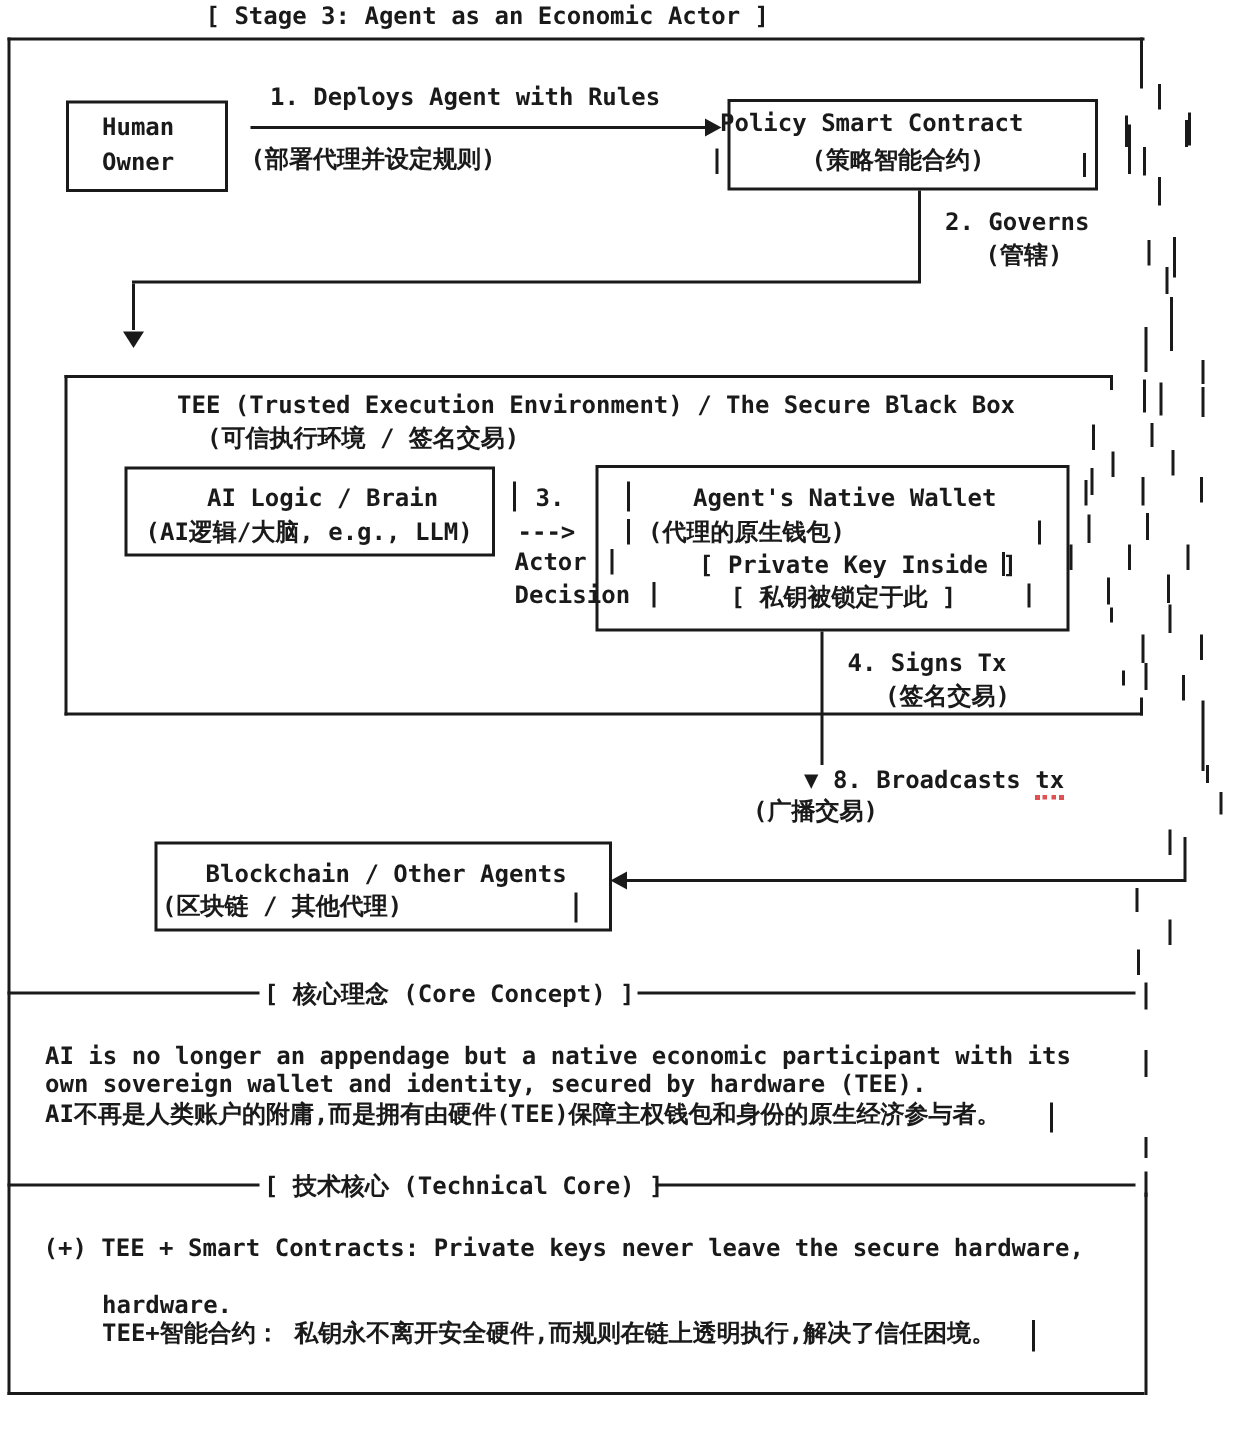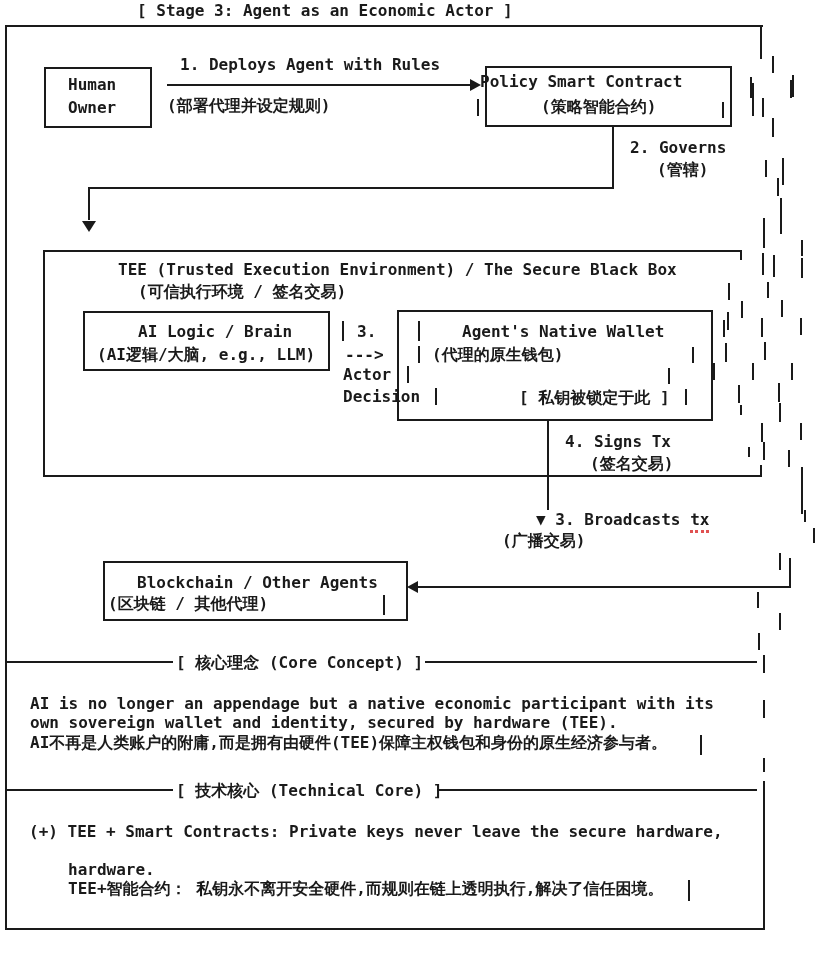--- a/index.html
+++ b/index.html
@@ -59,21 +59,21 @@
 
   .dec-num{left:357px; top:322px;}
   .dec-arrow{left:345px; top:345px;}
   .dec-w1{left:343px; top:365px;}
   .dec-w2{left:343px; top:387px;}
 
   .wallet-box{left:397px; top:310px; width:316px; height:111px;}
   .wallet-l1{left:462px; top:322px;}
   .wallet-l2{left:432px; top:345px;}
   .wallet-l3{left:466px; top:367px;}
-  .wallet-l4{left:487px; top:388px;margin-left:32px;}
+  .wallet-l4{left:487px; top:388px;}
 
   .signs-line{left:547px; top:421px; height:89px;}
   .signs-label-en{left:565px; top:432px;}
   .signs-label-cn{left:590px; top:454px;}
 
   .broadcast-label{left:536px; top:510px;}
   .broadcast-cn{left:502px; top:531px;}
 
   .bc-feed{left:789px; top:558px; height:30px;}
   .bc-line{left:417px; top:586px; width:373px;}
@@ -138,27 +138,28 @@
   <div class="txt ai-l2">(AI逻辑/大脑, e.g., LLM)</div>
 
   <div class="txt dec-num">3.</div>
   <div class="txt dec-arrow">---&gt;</div>
   <div class="txt dec-w1">Actor</div>
   <div class="txt dec-w2">Decision</div>
 
   <div class="box wallet-box"></div>
   <div class="txt wallet-l1">Agent's Native Wallet</div>
   <div class="txt wallet-l2">(代理的原生钱包)</div>
+  <div class="txt wallet-l3">[ Private Key Inside ]</div>
   <div class="txt wallet-l4">[ 私钥被锁定于此 ]</div>
 
   <div class="vline signs-line"></div>
   <div class="txt signs-label-en">4. Signs Tx</div>
   <div class="txt signs-label-cn">(签名交易)</div>
 
-  <div class="txt broadcast-label"><span>▼ </span><span>3. Broadcasts </span><span class="tx-misspell" style="border-bottom-color: rgb(224, 82, 82);">tx</span></div>
+  <div class="txt broadcast-label"><span>▼ </span><span>8. Broadcasts </span><span class="tx-misspell" style="border-bottom-color: rgb(224, 82, 82);">tx</span></div>
   <div class="txt broadcast-cn">(广播交易)</div>
 
   <div class="vline bc-feed"></div>
   <div class="hline bc-line"></div>
   <div class="arrow-left bc-head"></div>
 
   <div class="box blockchain-box"></div>
   <div class="txt bc-l1">Blockchain / Other Agents</div>
   <div class="txt bc-l2">(区块链 / 其他代理)</div>
 

